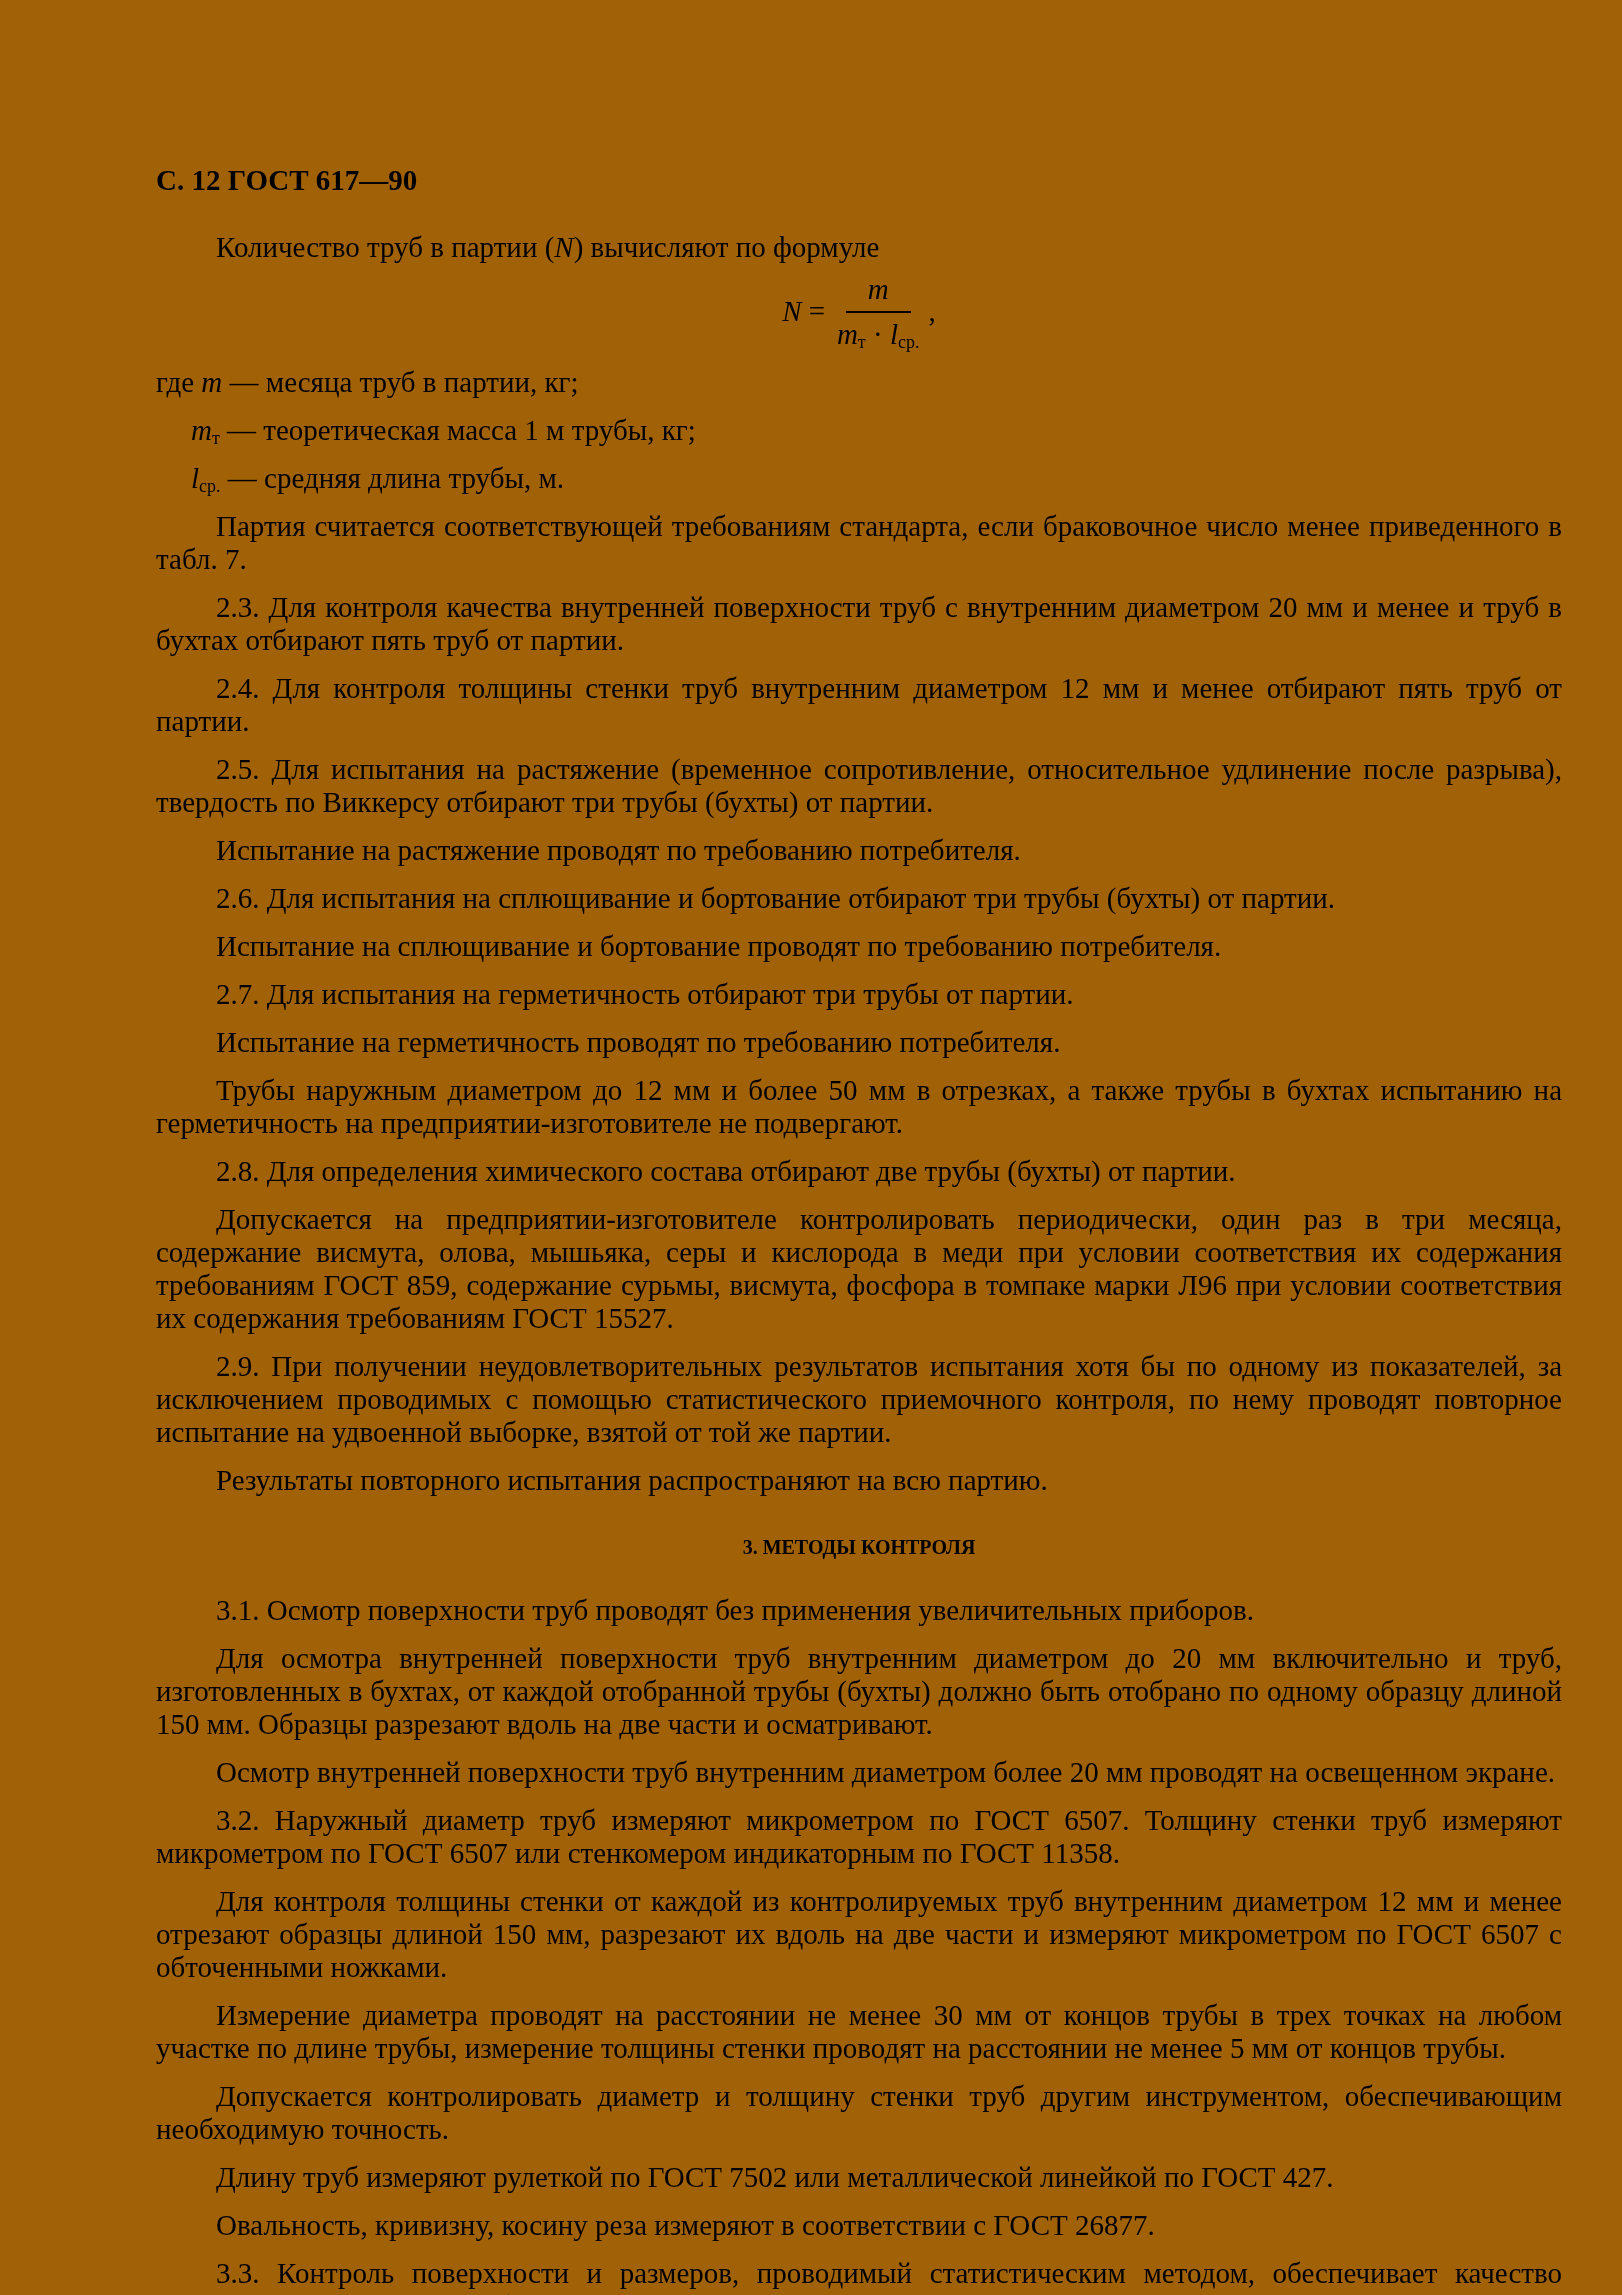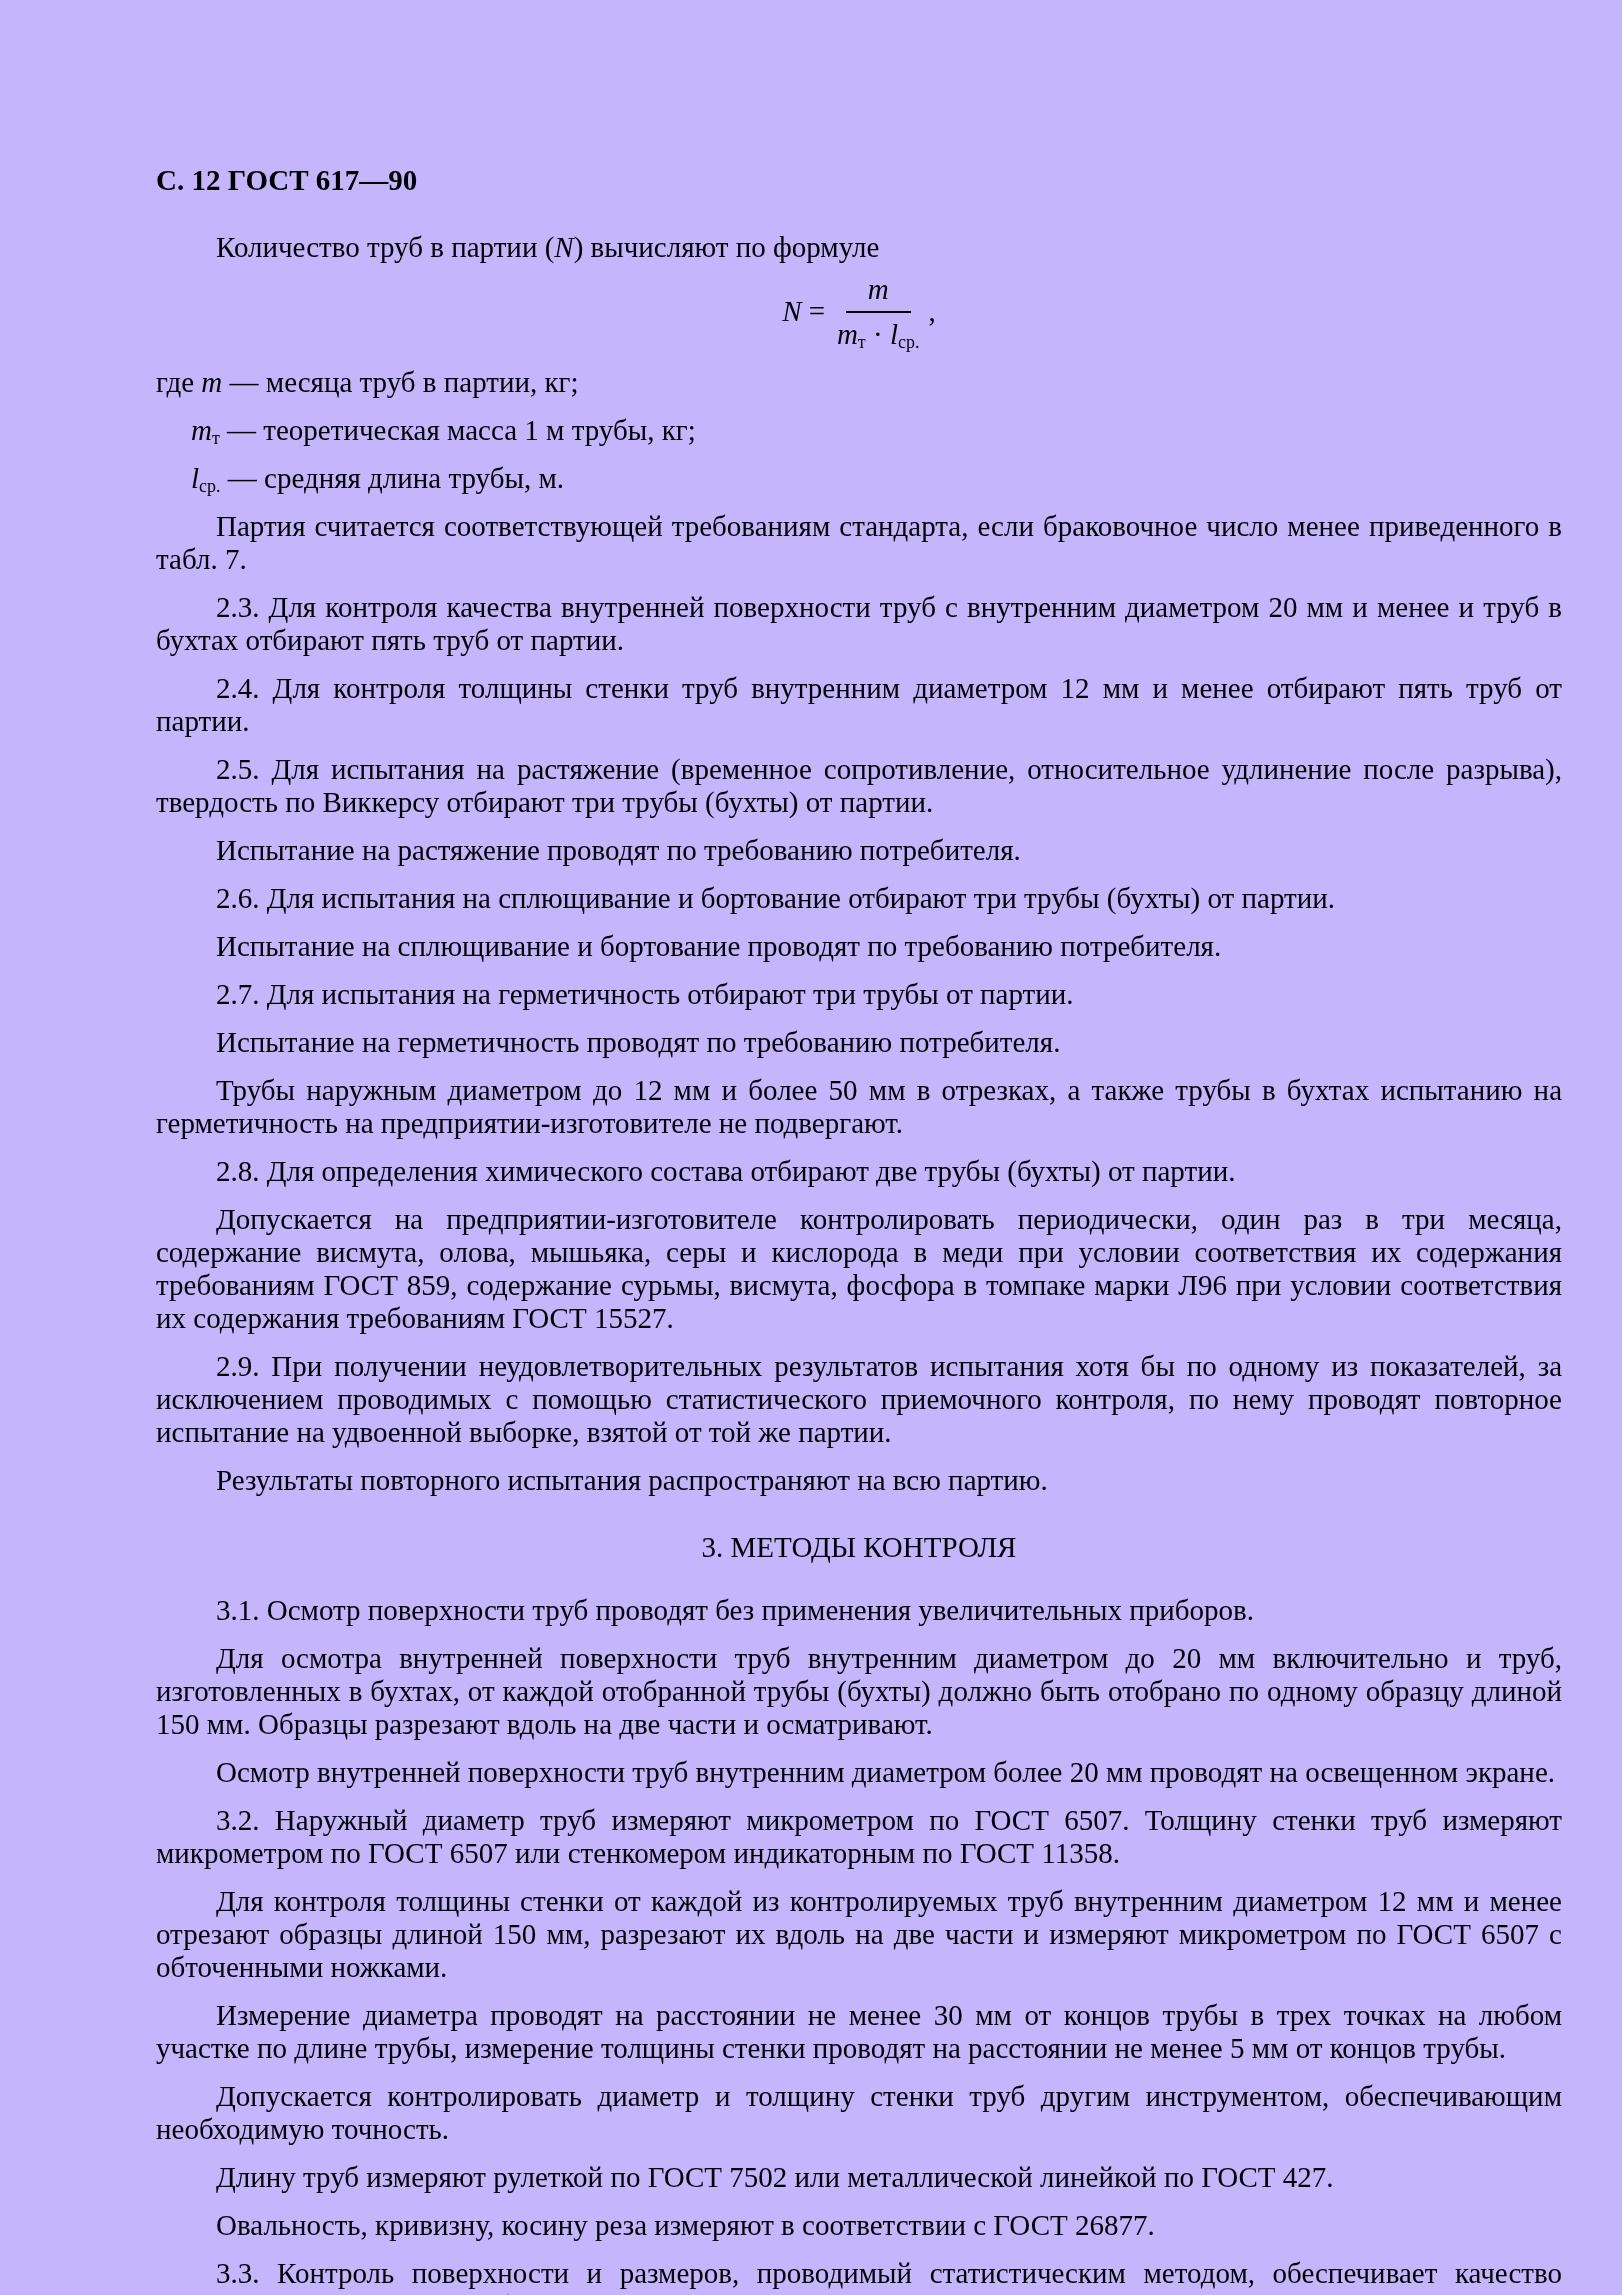--- a/index.html
+++ b/index.html
@@ -9,21 +9,21 @@
     height: 2295px;
     font-family: "Liberation Serif", "DejaVu Serif", serif;
     color: #000000;
     position: relative;
   }
   .page {
     width: 100%;
     height: 100%;
     padding: 164px 60px 0 156px;
     overflow: hidden;
-    background: #c4b5fd;
+    background: #a16207;
   }
   .doc-header {
     font-weight: bold;
     font-size: 29px;
     line-height: 33px;
     margin-bottom: 34px;
     text-align: left;
   }
   .para {
     font-size: 29px;
@@ -58,22 +58,22 @@
     flex-direction: column;
     align-items: center;
   }
   .num {
     padding: 0 22px 4.6px;
     border-bottom: 2px solid #000000;
   }
   .den { padding-top: 4.6px; }
   .f-comma { margin-left: 9.2px; align-self: center; }
   .section-heading {
-    font-weight: normal;
-    font-size: 29px;
+    font-weight: bold;
+    font-size: 20px;
     line-height: 33px;
     text-align: center;
     margin: 34px 0 30px;
   }
 </style>
 </head>
 <body>
 
 <div class="page">
 

